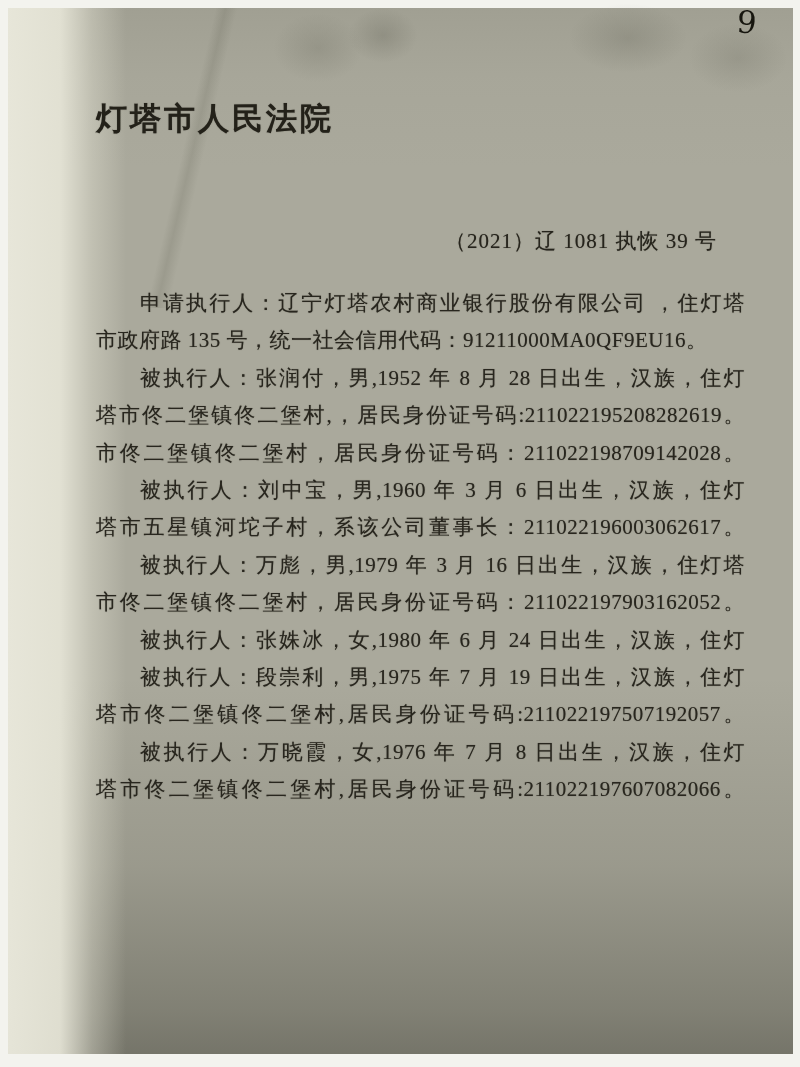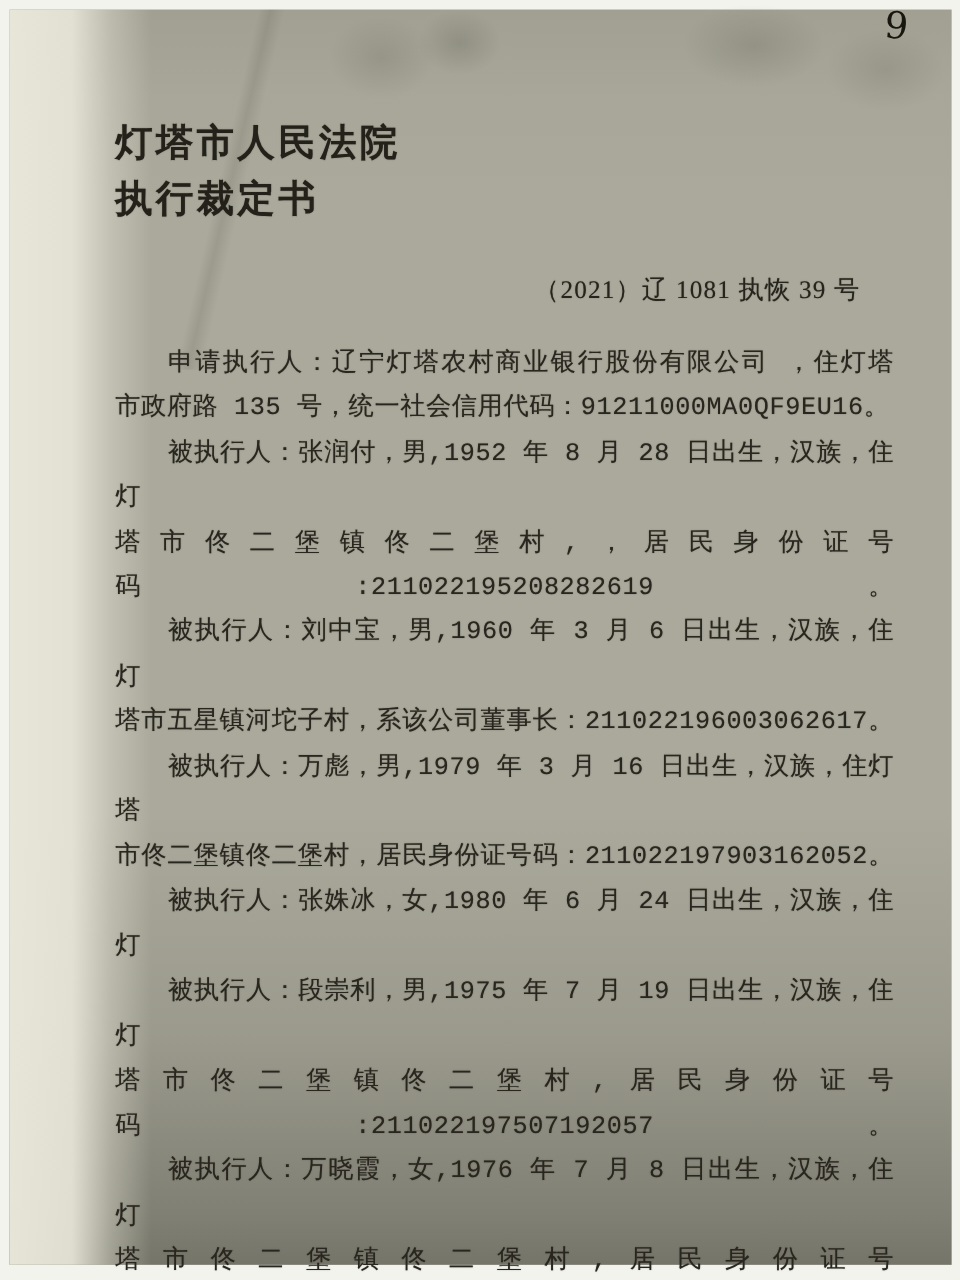--- a/index.html
+++ b/index.html
@@ -87,50 +87,49 @@
   .body-text {
     position: absolute;
     top: 277px; left: 0; right: 0;
     font-size: 21px;
     color: #28261e;
     text-shadow: 0 0 1px rgba(40,38,30,0.5);
   }
   .line {
     line-height: 37.4px;
     letter-spacing: 0.5px;
-    font-family: Liberation Mono, monospace;
   }
   .line.indent { text-indent: 44px; }
   .line.fill { text-align: justify; text-align-last: justify; }
 </style>
 </head>
 <body>
 
 <div class="photo">
 
   <div class="smudge crease-diag"></div>
   <div class="smudge smudge-a"></div>
   <div class="smudge smudge-b"></div>
   <div class="smudge smudge-c"></div>
   <div class="smudge smudge-d"></div>
 
   <div class="page-num">9</div>
 
   <div class="content">
 
     <div class="title title-1">灯塔市人民法院</div>
-    <div class="title title-2">执行裁定书</div>
 
     <div class="case-no">（2021）辽 1081 执恢 39 号</div>
 
     <div class="body-text">
       <div class="line indent fill">申请执行人：辽宁灯塔农村商业银行股份有限公司 ，住灯塔</div>
       <div class="line">市政府路 135 号，统一社会信用代码：91211000MA0QF9EU16。</div>
       <div class="line indent fill">被执行人：张润付，男,1952 年 8 月 28 日出生，汉族，住灯</div>
       <div class="line fill">塔市佟二堡镇佟二堡村,，居民身份证号码:211022195208282619。</div>
+      <div class="line fill">市佟二堡镇佟二堡村，居民身份证号码：211022198709142028。</div>
       <div class="line indent fill">被执行人：刘中宝，男,1960 年 3 月 6 日出生，汉族，住灯</div>
       <div class="line fill">塔市五星镇河坨子村，系该公司董事长：211022196003062617。</div>
       <div class="line indent fill">被执行人：万彪，男,1979 年 3 月 16 日出生，汉族，住灯塔</div>
       <div class="line fill">市佟二堡镇佟二堡村，居民身份证号码：211022197903162052。</div>
       <div class="line indent fill">被执行人：张姝冰，女,1980 年 6 月 24 日出生，汉族，住灯</div>
       <div class="line indent fill">被执行人：段崇利，男,1975 年 7 月 19 日出生，汉族，住灯</div>
       <div class="line fill">塔市佟二堡镇佟二堡村,居民身份证号码:211022197507192057。</div>
       <div class="line indent fill">被执行人：万晓霞，女,1976 年 7 月 8 日出生，汉族，住灯</div>
       <div class="line fill">塔市佟二堡镇佟二堡村,居民身份证号码:211022197607082066。</div>
     </div>

